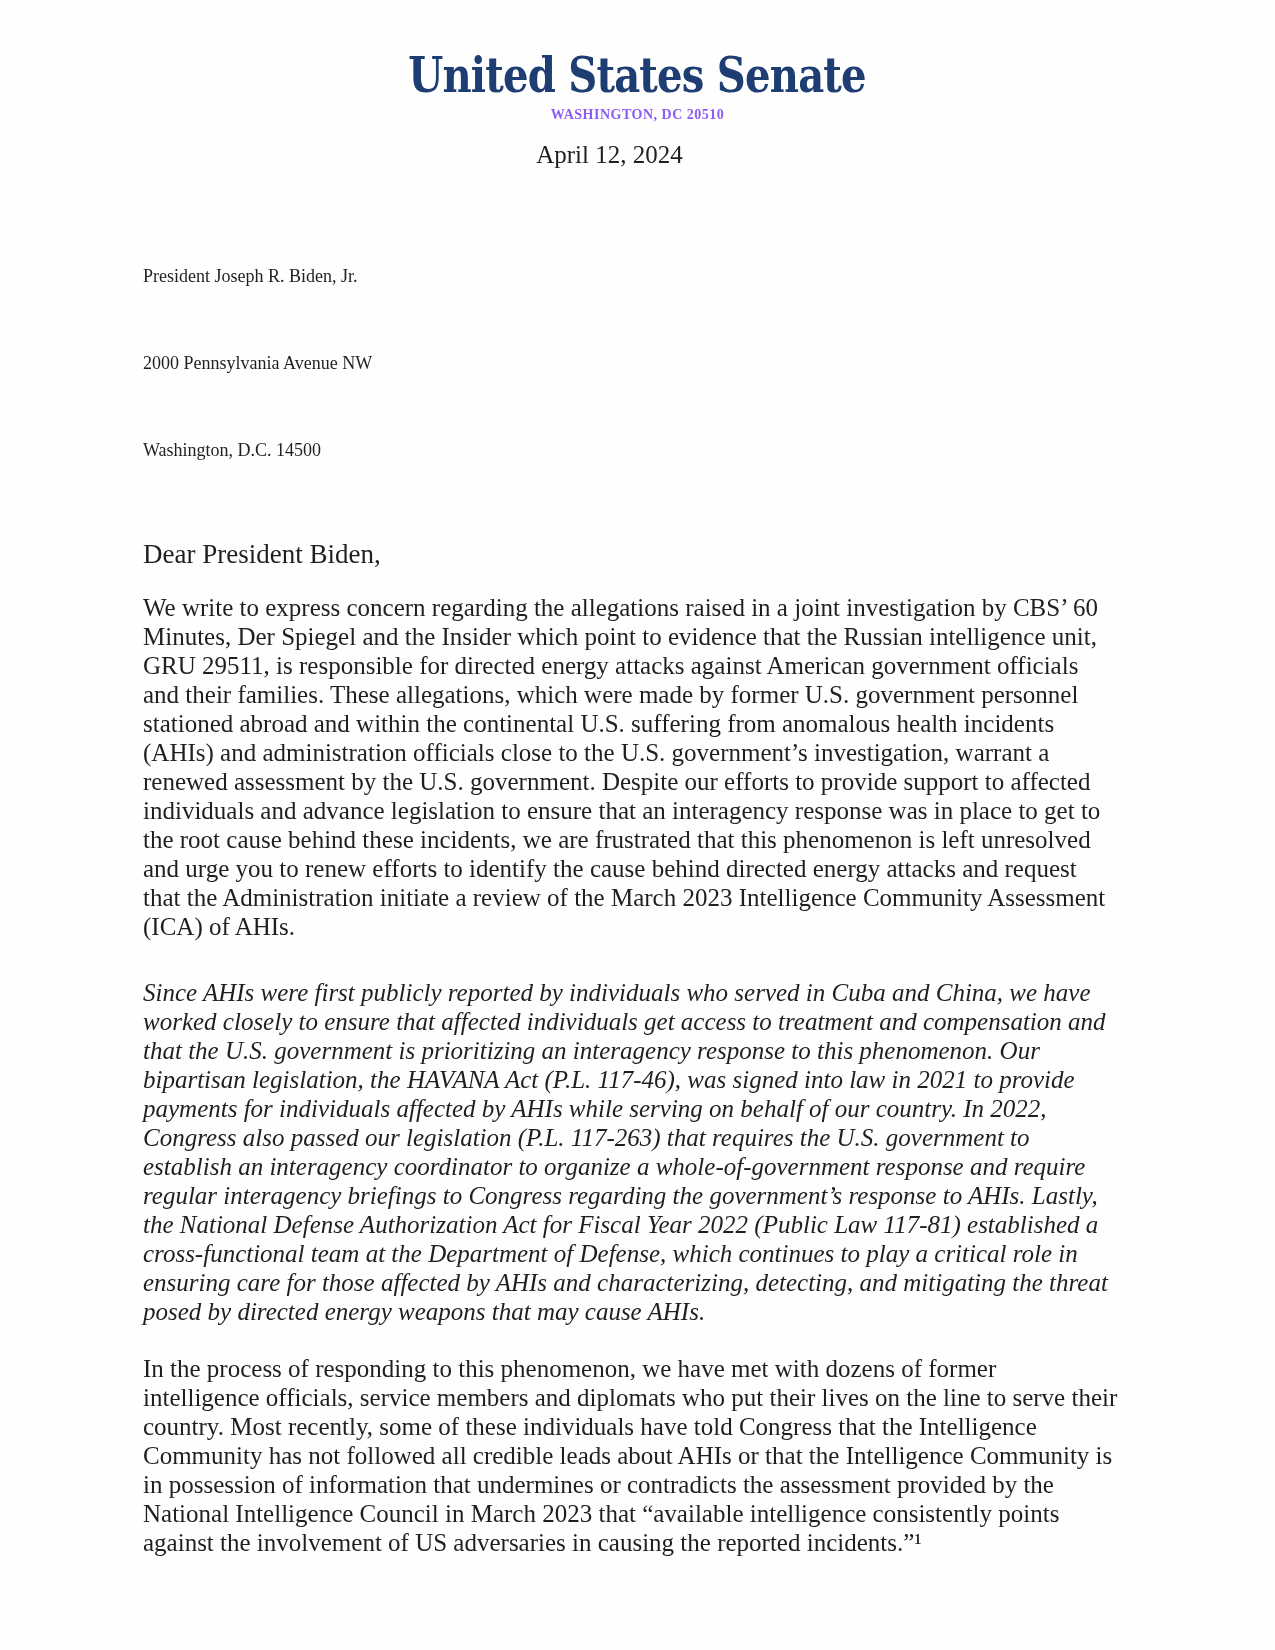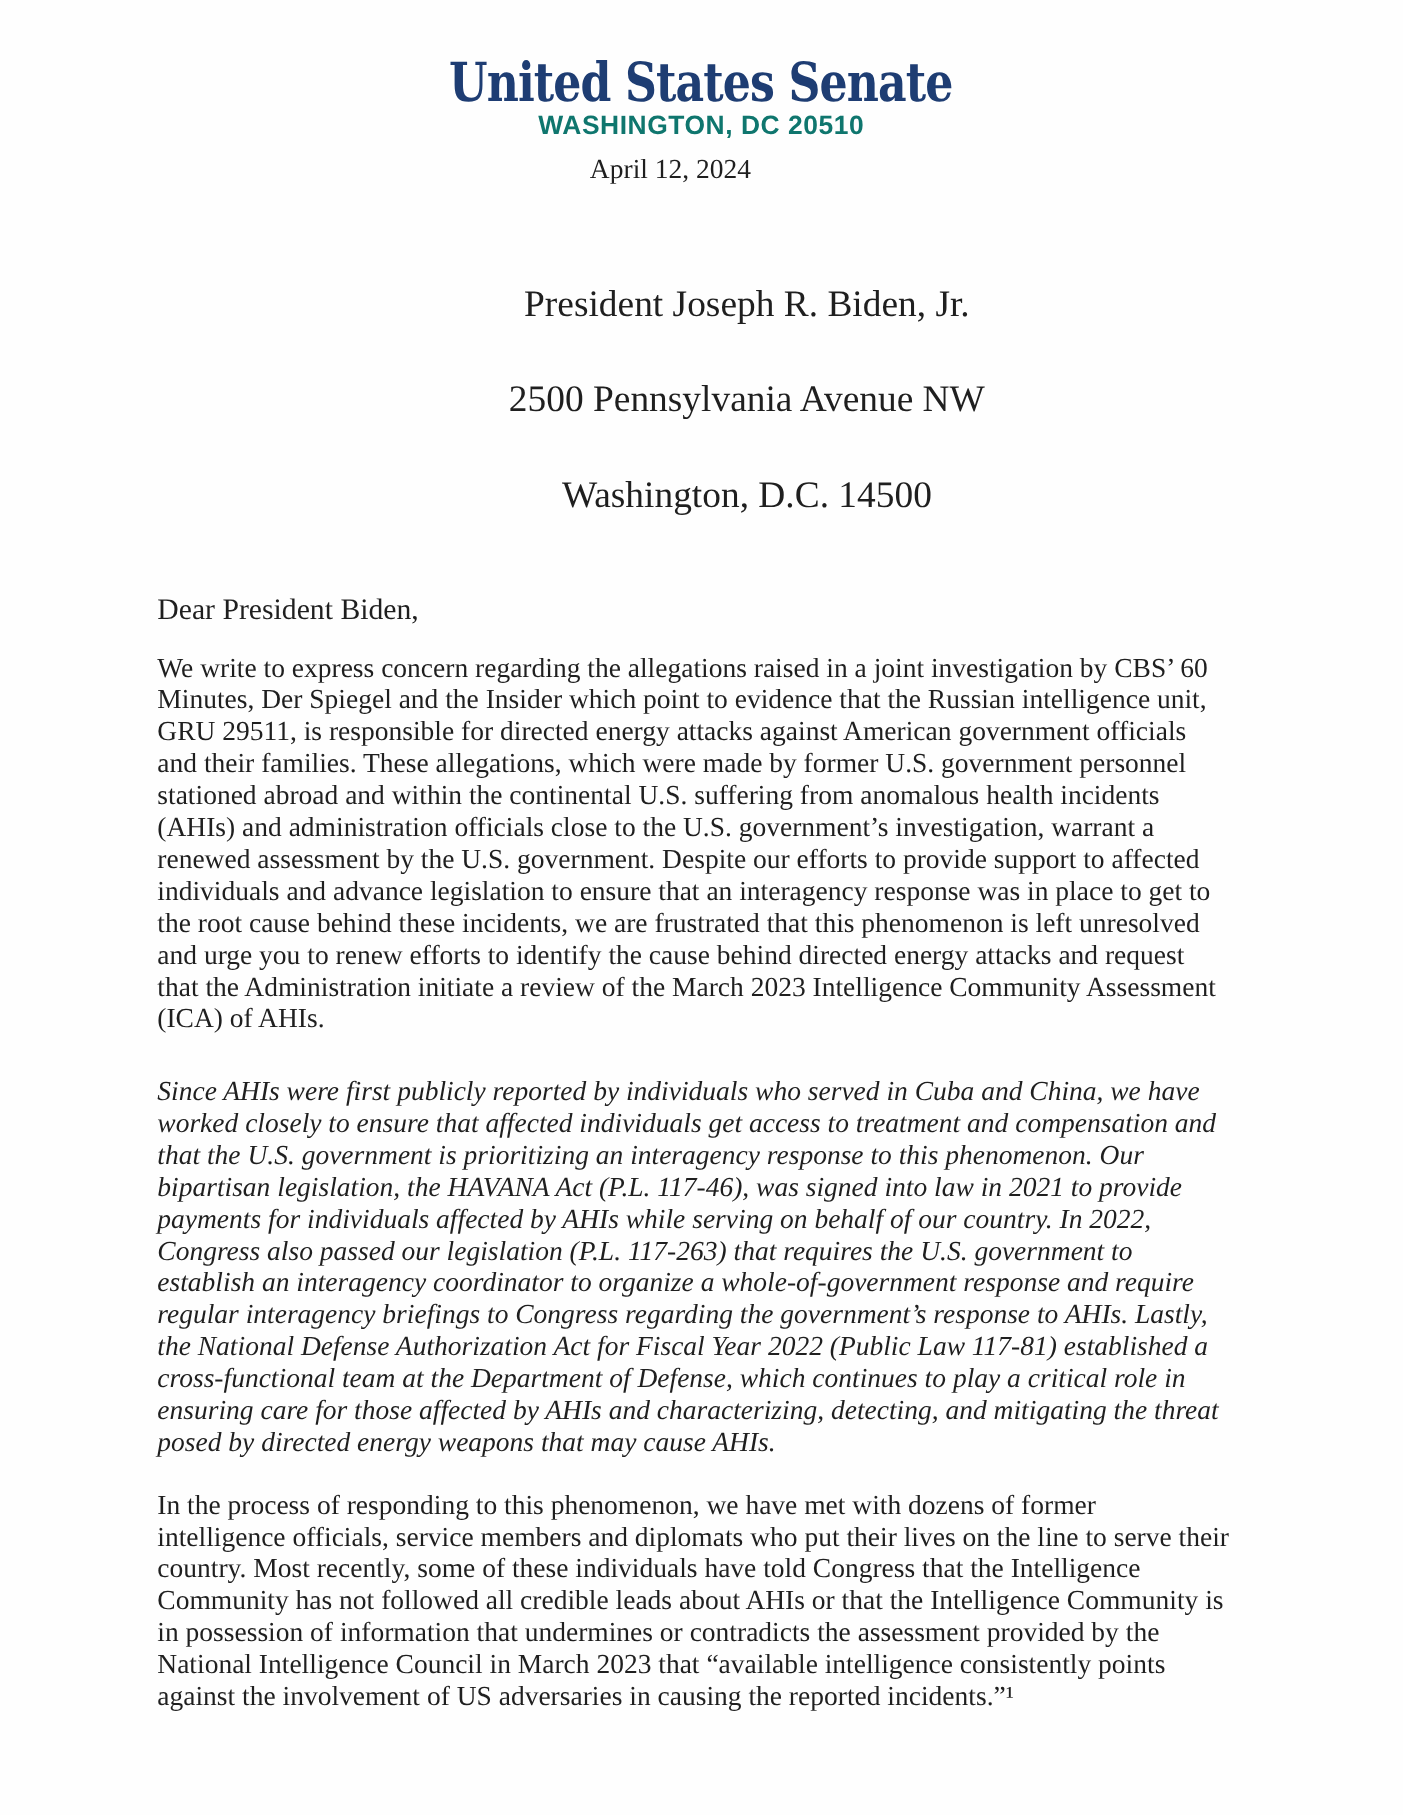--- a/index.html
+++ b/index.html
@@ -21,36 +21,36 @@
     font-weight: 700;
     font-size: 49px;
     line-height: 54px;
     letter-spacing: -1px;
     color: #1e3d73;
     transform: scaleX(0.82);
     transform-origin: center;
   }
   .letterhead-address {
     margin-top: 2px;
-    font-family: Liberation Sans, sans-serif;
+    font-family: Liberation Serif, serif;
     font-weight: 700;
-    font-size: 24px;
+    font-size: 14px;
     line-height: 21px;
     letter-spacing: 0.5px;
-    color: #0f766e;
+    color: #8b5cf6;
   }
   .date-line {
     margin-top: 16px;
     text-align: center;
     font-size: 25px;
     line-height: 27px;
     transform: translateX(-28px);
   }
   .content { padding-left: 143px; padding-right: 60px; }
-  .recipient { margin-top: 36px; font-size: 34px; line-height: 29px; white-space: pre; text-align: center; }
+  .recipient { margin-top: 36px; font-size: 18px; line-height: 29px; white-space: pre; }
   .salutation { margin-top: 17px; font-size: 27px; line-height: 29px; }
   .para { font-size: 25px; line-height: 29px; white-space: pre; }
   .para-1 { margin-top: 24px; }
   .para-2 { margin-top: 37px; font-style: italic; }
   .para-3 { margin-top: 28px; }
 </style>
 </head>
 <body>
 
 <div class="page">
@@ -59,21 +59,21 @@
     <div class="senate-wordmark">United States Senate</div>
     <div class="letterhead-address">WASHINGTON, DC 20510</div>
   </div>
 
   <div class="date-line">April 12, 2024</div>
 
   <div class="content">
 
     <div class="recipient">
       <div>President Joseph R. Biden, Jr.</div>
-      <div>2500 Pennsylvania Avenue NW</div>
+      <div>2000 Pennsylvania Avenue NW</div>
       <div>Washington, D.C. 14500</div>
     </div>
 
     <div class="salutation">Dear President Biden,</div>
 
     <p class="para para-1">We write to express concern regarding the allegations raised in a joint investigation by CBS’ 60
 Minutes, Der Spiegel and the Insider which point to evidence that the Russian intelligence unit,
 GRU 29511, is responsible for directed energy attacks against American government officials
 and their families. These allegations, which were made by former U.S. government personnel
 stationed abroad and within the continental U.S. suffering from anomalous health incidents

